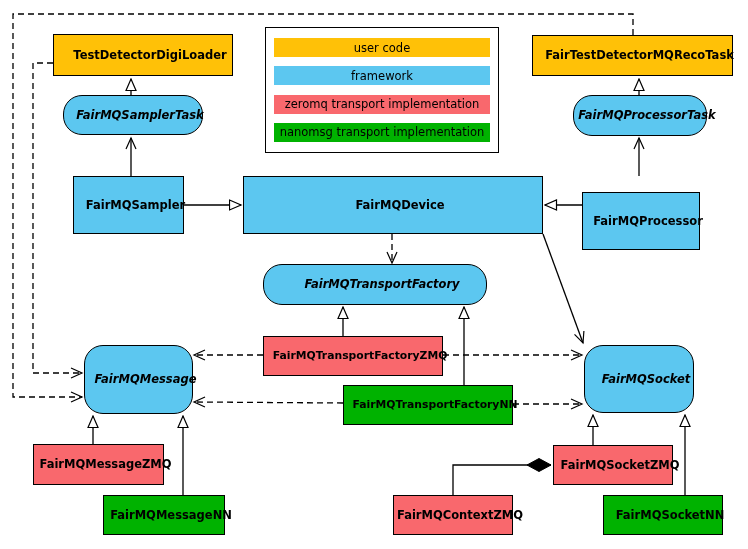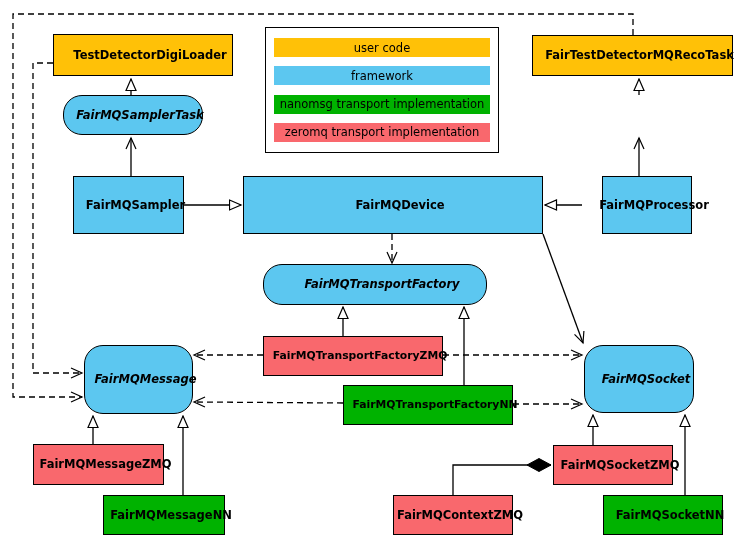--- a/index.html
+++ b/index.html
@@ -79,36 +79,37 @@
       <path d="M343,403 L194,402" marker-end="url(#mOpen)"></path>
       <path d="M513,404 L582,404" marker-end="url(#mOpen)"></path>
       <path d="M53,63 L33,63 L33,373 L82,373" marker-end="url(#mOpen)"></path>
       <path d="M633,35 L633,14 L13,14 L13,397 L82,397" marker-end="url(#mOpen)"></path>
     </g>
   </svg>
 
   <div id="legend">
     <div class="legend-row c-yellow">user code</div>
     <div class="legend-row c-blue">framework</div>
+    <div class="legend-row c-red">zeromq transport implementation</div>
     <div class="legend-row c-green">nanomsg transport implementation</div>
-    <div class="legend-row c-red">zeromq transport implementation</div>
   </div>
 
   <div class="node c-yellow" style="left:53px;top:34px;width:180px;height:42px;">TestDetectorDigiLoader</div>
 
   <div class="node c-yellow" style="left:532px;top:35px;width:201px;height:41px;">FairTestDetectorMQRecoTask</div>
 
   <div class="node c-blue abstract" style="left:63px;top:95px;width:140px;height:40px;">FairMQSamplerTask</div>
 
+  <div class="node c-blue abstract" style="left:573px;top:95px;width:134px;height:41px;">FairMQProcessorTask</div>
 
   <div class="node c-blue" style="left:73px;top:176px;width:111px;height:58px;">FairMQSampler</div>
 
   <div class="node c-blue" style="left:243px;top:176px;width:300px;height:58px;">FairMQDevice</div>
 
-  <div class="node c-blue" style="left:582px;top:176px;width:90px;height:58px;margin-left:20px;">FairMQProcessor</div>
+  <div class="node c-blue" style="left:582px;top:192px;width:118px;height:58px;">FairMQProcessor</div>
 
   <div class="node c-blue abstract" style="left:263px;top:264px;width:224px;height:41px;">FairMQTransportFactory</div>
 
   <div class="node c-red tight" style="left:263px;top:336px;width:180px;height:40px;">FairMQTransportFactoryZMQ</div>
 
   <div class="node c-green tight" style="left:343px;top:385px;width:170px;height:40px;">FairMQTransportFactoryNN</div>
 
   <div class="node c-blue abstract" style="left:84px;top:345px;width:109px;height:69px;text-align:right;">FairMQMessage</div>
 
   <div class="node c-blue abstract" style="left:584px;top:345px;width:110px;height:68px;">FairMQSocket</div>

